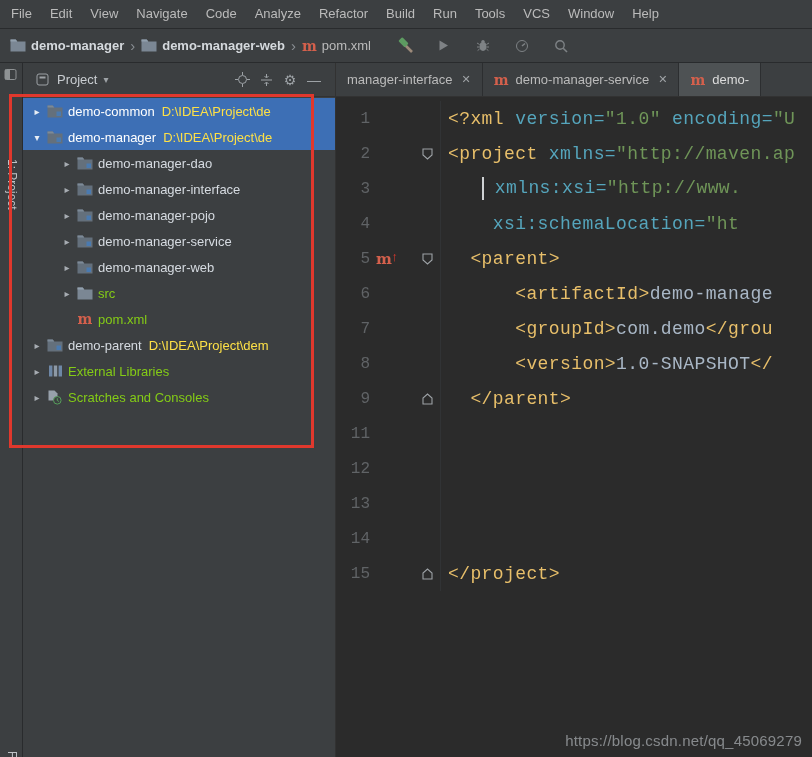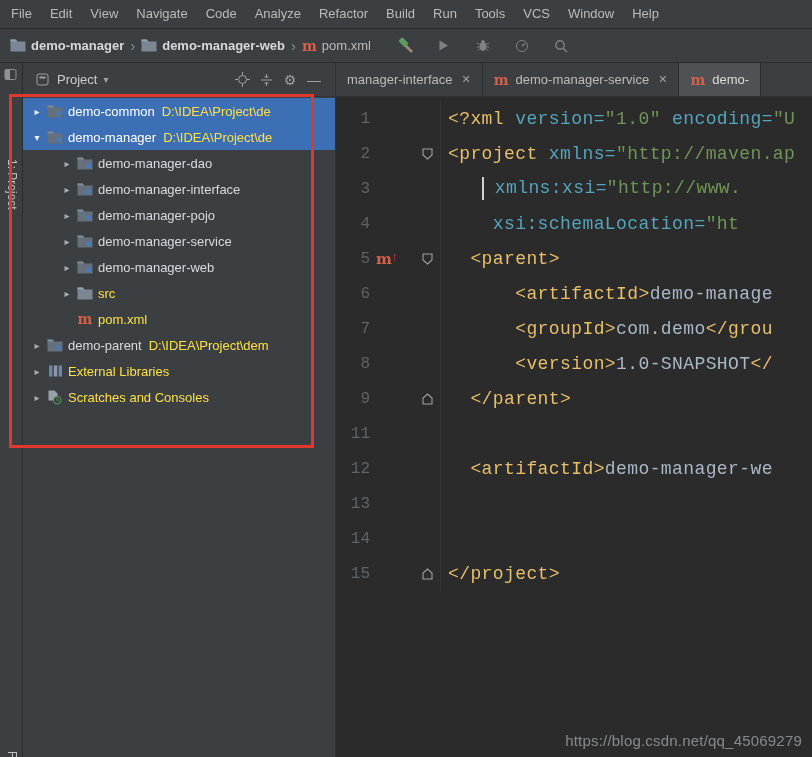--- a/index.html
+++ b/index.html
@@ -31,21 +31,21 @@
   .ph-title{color:#c9cdd1;}
   .ph-caret{color:#9da2a6;font-size:10px;}
   .ph-spacer{flex:1;}
   .ph-btn{display:inline-flex;align-items:center;justify-content:center;width:18px;height:18px;color:#9da2a6;font-size:14px;}
   .tree{flex:1;overflow:hidden;padding-top:1px;}
   .tree-row{height:26px;display:flex;align-items:center;white-space:nowrap;cursor:default;}
   .tree-row.sel{background:var(--sel,#3d6fb5);}
   .arrow{width:16px;flex:none;text-align:center;color:#a7acb2;font-size:10px;}
   .tree-row.sel .arrow{color:#e8eef5;}
   .ticon{width:20px;flex:none;display:inline-flex;align-items:center;justify-content:center;}
-  .tlabel{margin-left:3px;color:#fde047;}
+  .tlabel{margin-left:3px;color:#84cc16;}
   .tlabel.b{font-weight:normal;color:#d6dbe1;}
   .tree-row.sel .tlabel{color:#ffffff;}
   .tpath{margin-left:7px;color:#fde047;}
   .tree-row.sel .tpath{color:#fde047;}
   
   .editor{flex:1;display:flex;flex-direction:column;background:#2b2b2b;min-width:0;}
   .tabs{height:33px;background:#3c3f41;border-bottom:1px solid #323232;display:flex;flex:none;overflow:hidden;}
   .tab{display:flex;align-items:center;gap:7px;padding:0 11px;border-right:1px solid #2c2e30;color:#bbbbbb;white-space:nowrap;}
   .tab.active{background:#4e5254;color:#dcdcdc;}
   .tab-close{color:#9fa3a6;font-size:11px;margin-left:2px;}
@@ -415,21 +415,20 @@
     <span class="ltext">  <span class="tk-tag">&lt;/parent&gt;</span></span>
   </div>
           <div class="line">
     <span class="lnum">11</span>
     <span class="gico"></span>
     <span class="ltext"></span>
   </div>
           <div class="line">
     <span class="lnum">12</span>
     <span class="gico"></span>
-    <span class="ltext">  <span class="tk-tag">&lt;artifactId&gt;</span><span class="tk-plain">demo-manager-we</span></span>
   </div>
           <div class="line">
     <span class="lnum">13</span>
     <span class="gico"></span>
     <span class="ltext"></span>
   </div>
           <div class="line">
     <span class="lnum">14</span>
     <span class="gico"></span>
     <span class="ltext"></span>

